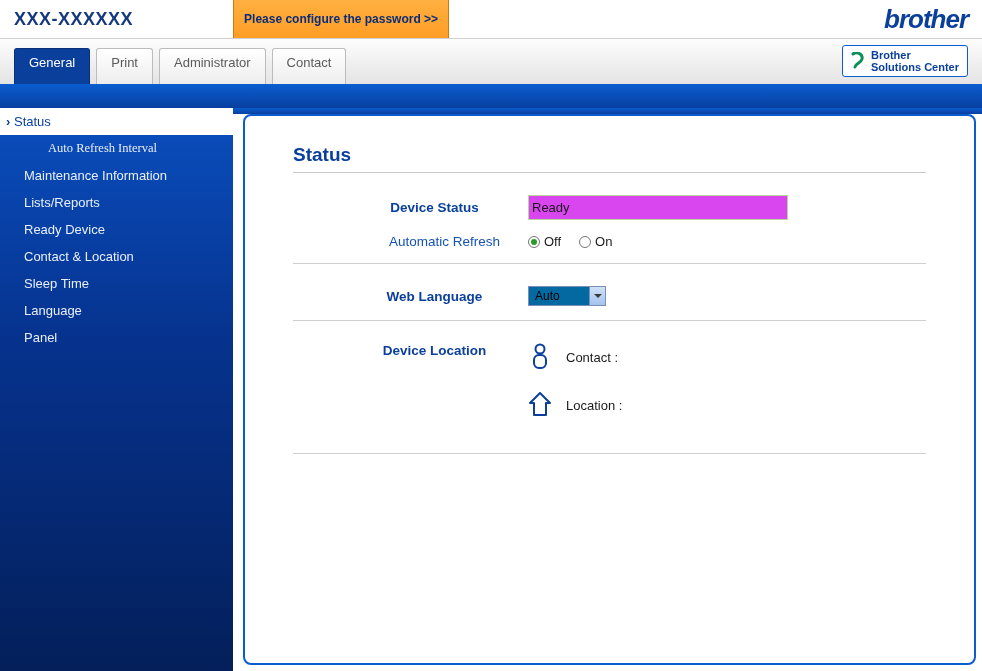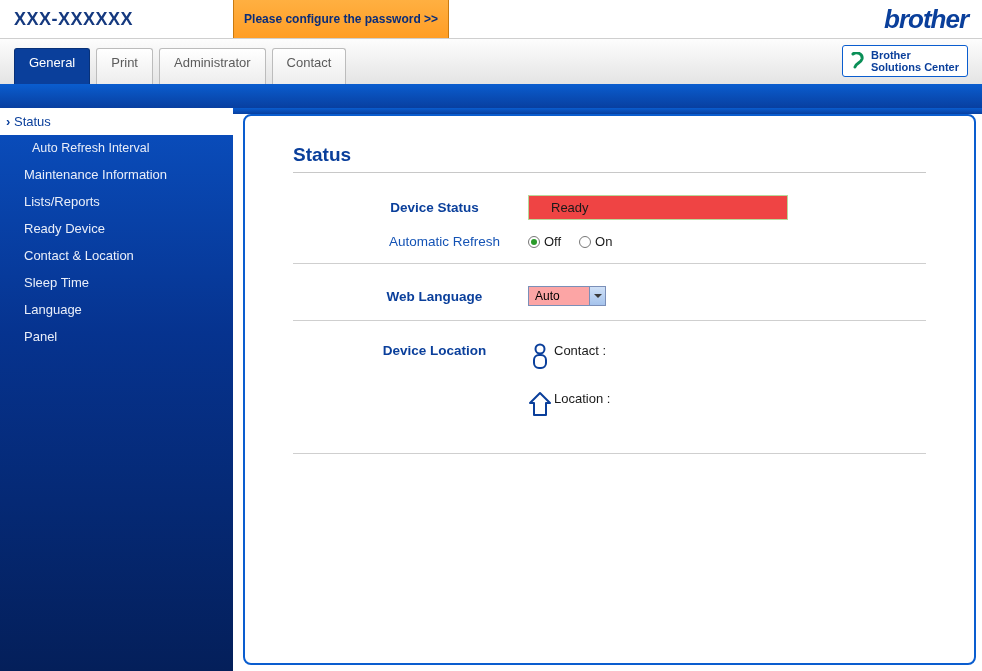--- a/index.html
+++ b/index.html
@@ -119,22 +119,23 @@
     position: relative;
   }
   .side-item.active::before {
     content: "›";
     position: absolute;
     left: 6px;
     color: #0a3f9b;
     font-weight: bold;
   }
   .side-item.sub {
-    padding-left: 32px;
+    padding-left: 48px;
     font-size: 12.5px;
+    font-family: Liberation Serif, serif;
   }
   .content-wrap {
     flex: 1;
     background: linear-gradient(#0a5dcf,#083fa0 6px, #fff 6px);
     padding: 6px 6px 6px 10px;
   }
   .content-panel {
     background: #fff;
     border: 2px solid #0a5dcf;
     border-radius: 8px;
@@ -161,44 +162,44 @@
     width: 235px;
     padding-left: 48px;
     text-align: center;
   }
   .form-label.sub {
     font-weight: normal;
     color: #1453b5;
     padding-left: 68px;
   }
   .status-box {
-    background: #ef4444;
+    background: #d946ef;
     border: 1px solid #b8d89b;
-    padding: 4px 22px;
+    padding: 4px 3px;
     width: 260px;
     color: #1a1a1a;
   }
   .radio-group { display: flex; gap: 18px; align-items: center; color: #1a1a1a; }
   .radio-group label { display: flex; align-items: center; gap: 4px; cursor: pointer; }
   .radio-dot {
     width: 12px; height: 12px; border: 1px solid #777; border-radius: 50%;
     display: inline-flex; align-items: center; justify-content: center;
     background: #fff;
   }
   .radio-dot.checked::after {
     content: ""; width: 6px; height: 6px; border-radius: 50%;
     background: #2a9b2a;
   }
   .divider {
     border: none; border-top: 1px solid #cfcfcf;
     margin: 14px 0 22px;
   }
   .select-box {
     border: 1px solid #7a8fb8;
-    background: #fca5a5;
+    background: #0369a1;
     width: 78px;
     height: 20px;
     display: inline-flex;
     align-items: center;
     position: relative;
     cursor: pointer;
   }
   .select-box-text {
     padding: 0 6px;
     font-size: 12px;
@@ -212,22 +213,22 @@
     display: flex; align-items: center; justify-content: center;
   }
   .select-arrow::after {
     content: "";
     border: 4px solid transparent;
     border-top-color: #3a3a3a;
     margin-top: 3px;
   }
   .loc-row {
     display: flex;
-    align-items: flex-start;
-    gap: 2px;
+    align-items: center;
+    gap: 14px;
     margin-bottom: 20px;
   }
   .loc-icon { width: 24px; height: 28px; }
   .loc-label { color: #1a1a1a; font-size: 13px; }
 </style>
 </head>
 <body>
 
 <div class="topbar">
   <div class="model">XXX-XXXXXX</div>

